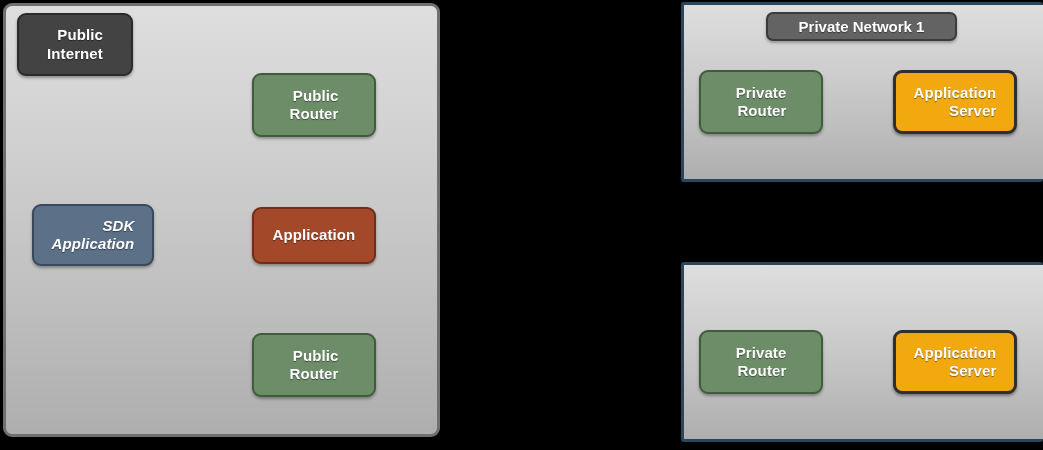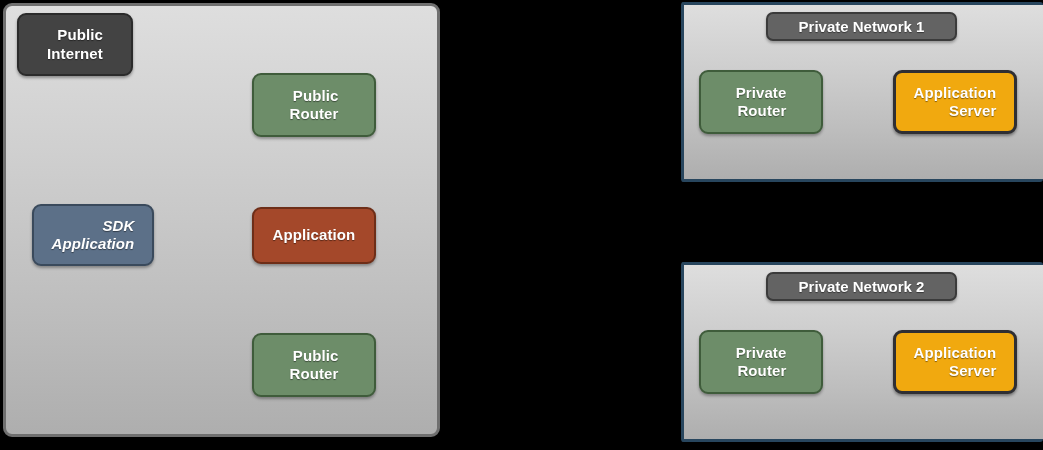--- a/index.html
+++ b/index.html
@@ -161,23 +161,20 @@
 
     <div class="node node-appserver" style="left:209px;top:65px;width:124px;height:64px;">
       <span class="lbl">Application
 Server</span>
     </div>
 
   </div>
 
   <div class="panel panel-private panel-private-2">
 
-    <div class="net-badge" style="left:82px;top:7px;width:191px;height:29px;">
-      <span>Private Network 2</span>
-    </div>
 
     <div class="node node-router-green" style="left:15px;top:65px;width:124px;height:64px;">
       <span class="lbl">Private
 Router</span>
     </div>
 
     <div class="node node-appserver" style="left:209px;top:65px;width:124px;height:64px;">
       <span class="lbl">Application
 Server</span>
     </div>

